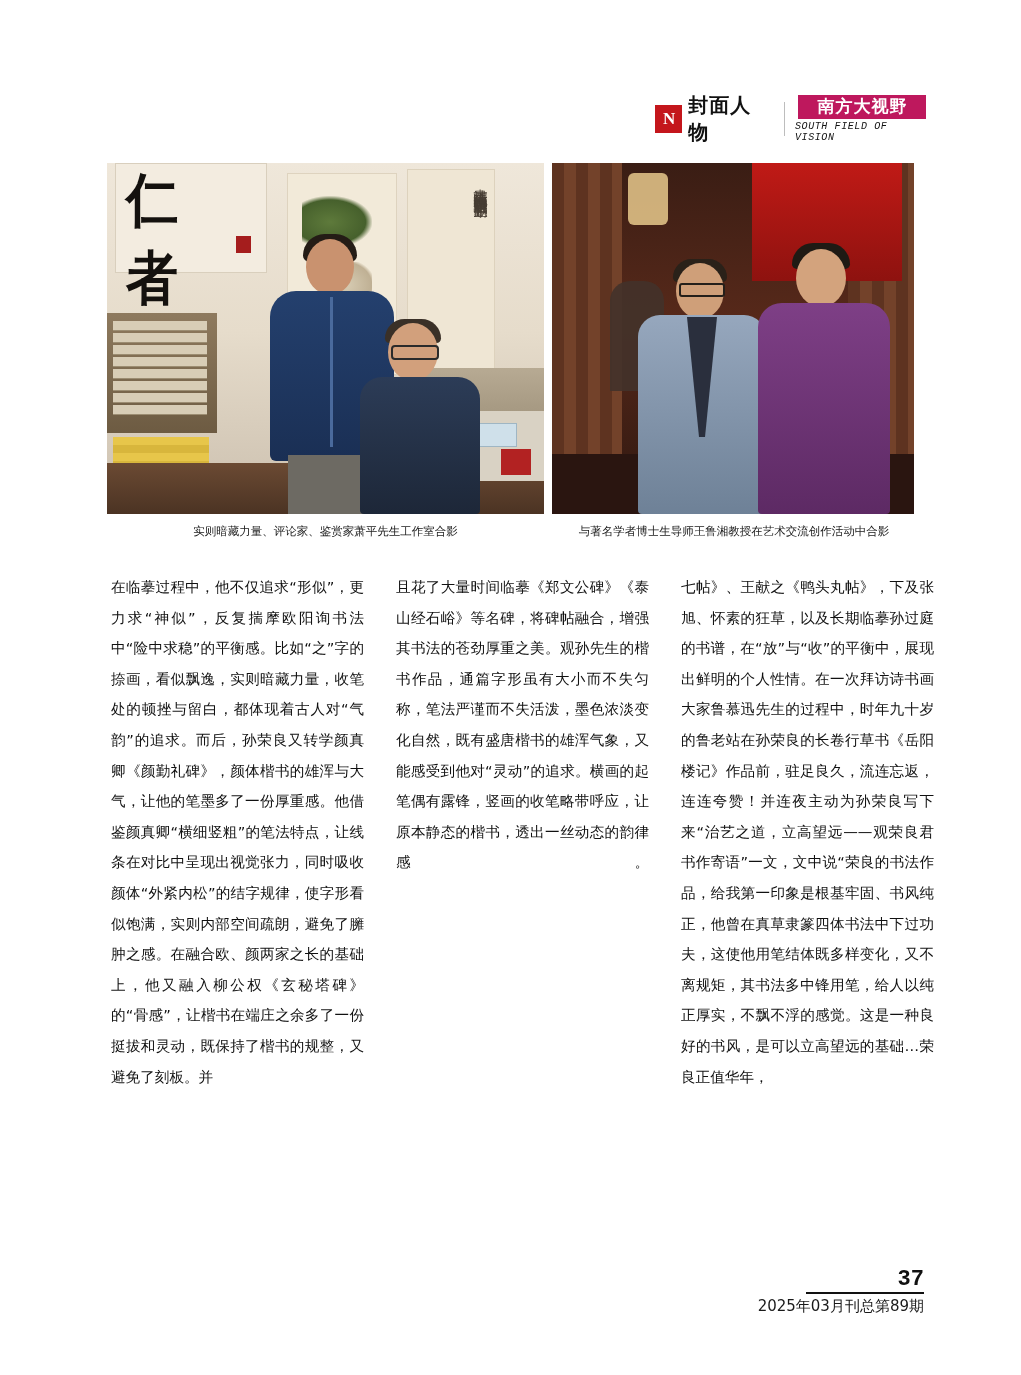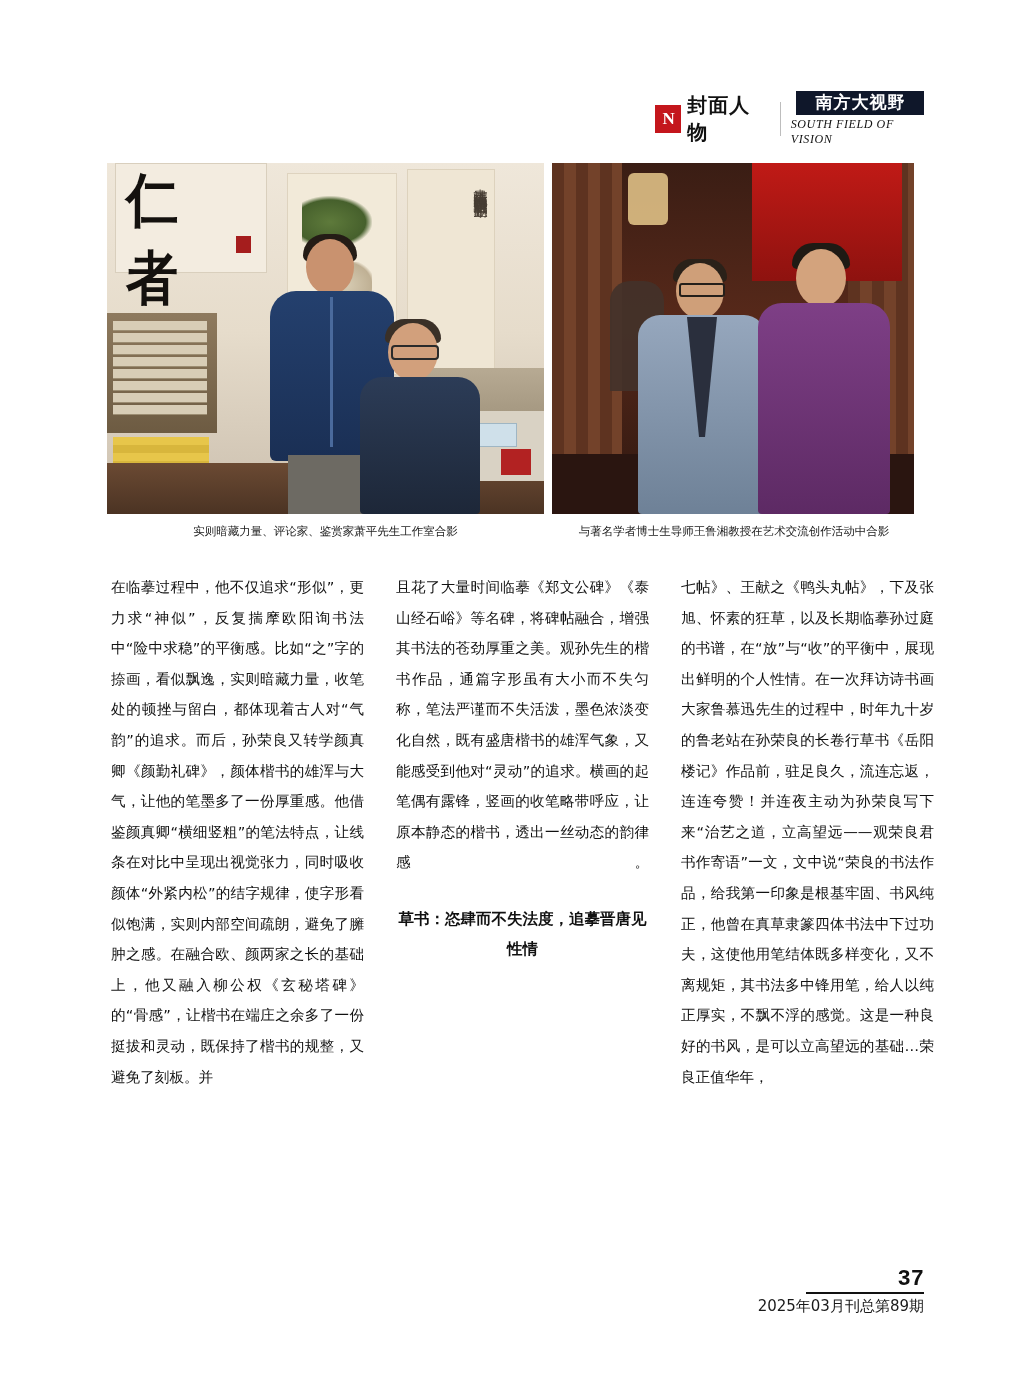--- a/index.html
+++ b/index.html
@@ -61,32 +61,32 @@
     background: #bdbdbd;
     margin: 0 10px 0 2px;
   }
   .hdr-brand {
     display: flex;
     flex-direction: column;
     align-items: center;
     gap: 2px;
   }
   .hdr-brand-cn {
-    background: #0f172a;
+    background: #be185d;
     color: #ffffff;
     font-size: 17px;
     font-weight: bold;
     font-family: "DejaVu Serif", serif;
     padding: 1px 19px;
     letter-spacing: 1px;
     line-height: 1.25;
   }
   .hdr-brand-en {
-    font-size: 12px;
-    font-family: Liberation Serif, serif;
+    font-size: 10px;
+    font-family: Liberation Mono, monospace;
     color: #111;
     letter-spacing: 0.6px;
     font-style: italic;
   }
 
   
   .photo {
     position: absolute;
     overflow: hidden;
   }
@@ -384,21 +384,20 @@
     </div>
   </div>
   <div class="caption cap-right">与著名学者博士生导师王鲁湘教授在艺术交流创作活动中合影</div>
 
   <div class="cols">
     <div class="col">
       <p class="last">在临摹过程中，他不仅追求“形似”，更力求“神似”，反复揣摩欧阳询书法中“险中求稳”的平衡感。比如“之”字的捺画，看似飘逸，实则暗藏力量，收笔处的顿挫与留白，都体现着古人对“气韵”的追求。而后，孙荣良又转学颜真卿《颜勤礼碑》，颜体楷书的雄浑与大气，让他的笔墨多了一份厚重感。他借鉴颜真卿“横细竖粗”的笔法特点，让线条在对比中呈现出视觉张力，同时吸收颜体“外紧内松”的结字规律，使字形看似饱满，实则内部空间疏朗，避免了臃肿之感。在融合欧、颜两家之长的基础上，他又融入柳公权《玄秘塔碑》的“骨感”，让楷书在端庄之余多了一份挺拔和灵动，既保持了楷书的规整，又避免了刻板。并</p>
     </div>
     <div class="col">
       <p>且花了大量时间临摹《郑文公碑》《泰山经石峪》等名碑，将碑帖融合，增强其书法的苍劲厚重之美。观孙先生的楷书作品，通篇字形虽有大小而不失匀称，笔法严谨而不失活泼，墨色浓淡变化自然，既有盛唐楷书的雄浑气象，又能感受到他对“灵动”的追求。横画的起笔偶有露锋，竖画的收笔略带呼应，让原本静态的楷书，透出一丝动态的韵律感。</p>
-      <div class="subhead">草书：恣肆而不失法度，追摹晋唐见性情</div>
     </div>
     <div class="col">
       <p class="last">七帖》、王献之《鸭头丸帖》，下及张旭、怀素的狂草，以及长期临摹孙过庭的书谱，在“放”与“收”的平衡中，展现出鲜明的个人性情。在一次拜访诗书画大家鲁慕迅先生的过程中，时年九十岁的鲁老站在孙荣良的长卷行草书《岳阳楼记》作品前，驻足良久，流连忘返，连连夸赞！并连夜主动为孙荣良写下来“治艺之道，立高望远——观荣良君书作寄语”一文，文中说“荣良的书法作品，给我第一印象是根基牢固、书风纯正，他曾在真草隶篆四体书法中下过功夫，这使他用笔结体既多样变化，又不离规矩，其书法多中锋用笔，给人以纯正厚实，不飘不浮的感觉。这是一种良好的书风，是可以立高望远的基础…荣良正值华年，</p>
     </div>
   </div>
 
   <div class="page-num">37</div>
   <div class="footer-rule"></div>
   <div class="issue">2025年03月刊总第89期</div>
 

